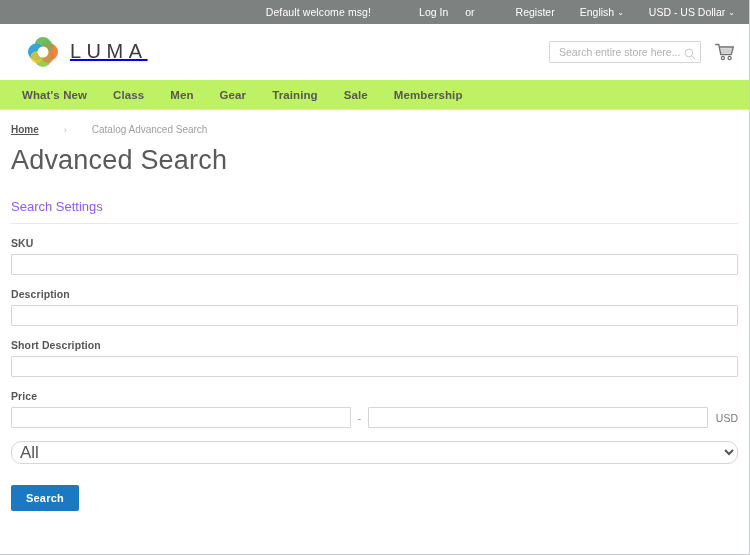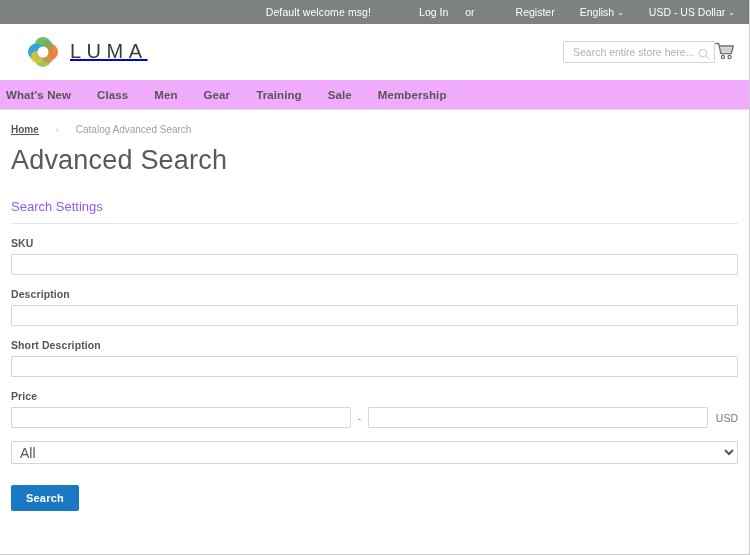--- a/index.html
+++ b/index.html
@@ -35,58 +35,58 @@
     border-bottom:1px solid #ffffff;
   }
   .logo-wrap { display:flex; align-items:center; gap:11px; }
   .logo-mark { width:32px; height:32px; display:block; }
   .logo-text {
     font-size:20px; letter-spacing:5.5px; color:#3b3b3b;
     font-weight:400;
   }
 
   .header-right {
-    margin-left:auto; display:flex; align-items:flex-start; 
+    margin-left:auto; display:flex; align-items:center; gap:14px;
   }
   .search-box {
     width:152px; height:22px;
     border:1px solid #d6d6d6; background:#fff;
     display:flex; align-items:center;
     padding:0 4px 0 7px;
     border-radius:1px;
   }
   .search-box input {
     border:0; outline:0; flex:1; min-width:0;
     font-family:"Liberation Sans", sans-serif;
     font-size:10.5px; color:#575757; background:transparent;
   }
   .search-box input::placeholder { color:#b0b0b0; }
   .search-ico { width:12px; height:12px; flex:0 0 12px; opacity:.5; }
   .cart-ico { width:20px; height:20px; display:block; }
 
   
   .nav {
-    height:30px; background:#f0abfc;
+    height:30px; background:#bef264;
     border-bottom:1px solid #e0e0e0;
     display:flex; align-items:center;
-    padding:0 6px;
+    padding:0 22px;
   }
   .nav a {
     font-size:11.5px; font-weight:bold; color:#575757;
     text-decoration:none; padding:0 13px;
     letter-spacing:.1px;
   }
   .nav a:first-child { padding-left:0; }
 
   
   .page { padding:0 11px; }
 
   .breadcrumb {
     padding:14px 0 0 0; font-size:10px; color:#a0a0a0;
-    display:flex; align-items:center; gap:8px;
+    display:flex; align-items:center; gap:16px;
   }
   .breadcrumb .home { color:#575757; font-weight:bold; }
   .breadcrumb .crumb-sep { margin:0 9px; color:#b9b9b9; font-size:9px; }
   .breadcrumb .cur { color:#a0a0a0; }
 
   .page-title {
     font-size:27px; font-weight:300; color:#5a5a5a;
     margin:10px 0 0 0; letter-spacing:.2px;
   }
 
@@ -105,22 +105,22 @@
     display:block; width:100%; height:21px;
     border:1px solid #d6d6d6; background:#fff;
     font-family:"Liberation Sans", sans-serif;
     font-size:11px; color:#333;
     padding:0 6px; outline:none; border-radius:1px;
   }
   .field-select {
     display:block; width:100%; height:23px;
     border:1px solid #d6d6d6; background:#fff;
     font-family:"Liberation Sans", sans-serif;
-    font-size:14px; color:#555;
-    padding:0 4px; outline:none; border-radius:1px;
+    font-size:17px; color:#555;
+    padding:0 4px; outline:none; border-radius:10px;
   }
 
   .price-row { display:flex; align-items:center; }
   .price-row .field-input { width:auto; flex:1 1 0; }
   .price-dash { color:#9a9a9a; font-size:11px; padding:0 7px; }
   .price-cur { font-size:10.5px; color:#777; padding-left:8px; }
 
   .btn-row { margin-top:21px; }
   .btn-search {
     background:#1979c3; border:0; color:#ffffff;

